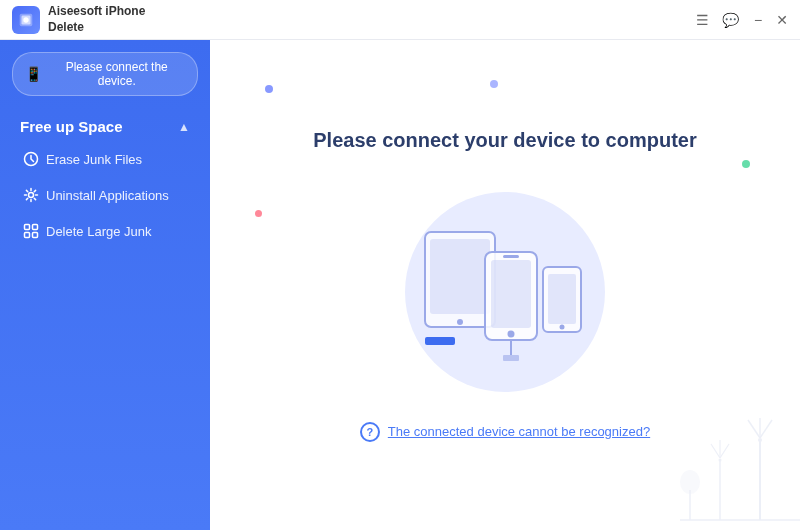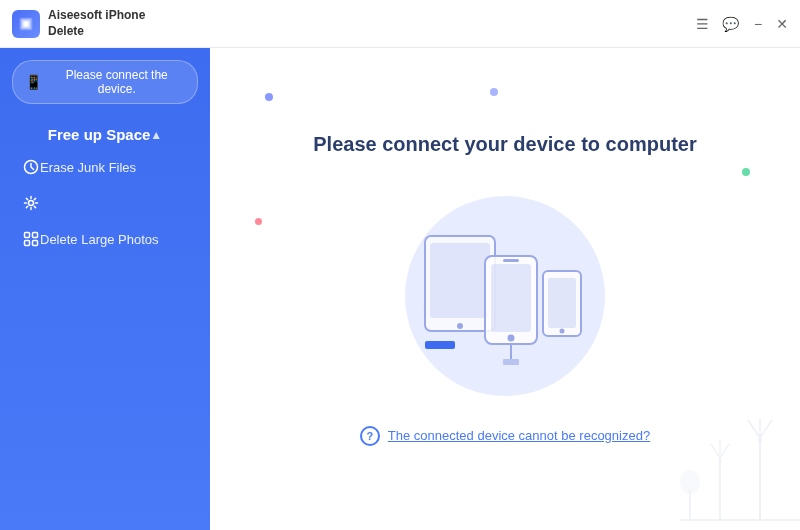--- a/index.html
+++ b/index.html
@@ -1,21 +1,21 @@
 <!DOCTYPE html>
 <html><head>
   <meta charset="utf-8">
   <style>
     * { margin: 0; padding: 0; box-sizing: border-box; }
     body { width: 800px; height: 530px; font-family: 'Segoe UI', Arial, sans-serif; background: #f0f4ff; overflow: hidden; display: flex; flex-direction: column; }
 
     
     .titlebar {
       background: white;
-      height: 48px;
+      height: 40px;
       display: flex;
       align-items: center;
       padding: 0 12px;
       border-bottom: 1px solid #e8eaf0;
       position: relative;
       flex-shrink: 0;
     }
     .titlebar-logo {
       width: 28px; height: 28px;
       background: linear-gradient(135deg, #4a6cf7, #6a8eff);
@@ -55,34 +55,34 @@
       border-radius: 20px;
       padding: 7px 12px;
       color: white;
       font-size: 12px;
       display: flex; align-items: center; gap: 6px;
       cursor: pointer;
     }
     .connect-btn-icon { font-size: 14px; }
 
     .section-header {
-      padding: 6px 10px;
-      display: flex; align-items: center; justify-content: center;
+      padding: 6px 20px;
+      display: flex; align-items: center; justify-content: space-between;
     }
     .section-title {
       color: white;
       font-size: 15px;
       font-weight: 700;
     }
     .section-chevron { color: rgba(255,255,255,0.8); font-size: 12px; }
 
     .nav-item {
       display: flex; align-items: center;
       padding: 8px 16px;
-      gap: 0;
+      gap: 6px;
       cursor: pointer;
       color: rgba(255,255,255,0.9);
       font-size: 13px;
       border-radius: 4px;
       margin: 1px 6px;
     }
     .nav-item-icon {
       width: 18px; height: 18px;
       display: flex; align-items: center; justify-content: center;
       flex-shrink: 0;
@@ -230,32 +230,33 @@
       <span>Erase Junk Files</span>
     </div>
 
     <div class="nav-item">
       <div class="nav-item-icon">
         <svg width="16" height="16" viewBox="0 0 16 16" fill="none">
           <circle cx="8" cy="8" r="2.5" stroke="white" stroke-width="1.5"></circle>
           <path d="M8 1.5v2M8 12.5v2M1.5 8h2M12.5 8h2M3.4 3.4l1.4 1.4M11.2 11.2l1.4 1.4M3.4 12.6l1.4-1.4M11.2 4.8l1.4-1.4" stroke="white" stroke-width="1.5" stroke-linecap="round"></path>
         </svg>
       </div>
+      <span>Uninstall Applications</span>
     </div>
 
     <div class="nav-item">
       <div class="nav-item-icon">
         <svg width="16" height="16" viewBox="0 0 16 16" fill="none">
           <rect x="1.5" y="1.5" width="5" height="5" rx="1" stroke="white" stroke-width="1.5"></rect>
           <rect x="9.5" y="1.5" width="5" height="5" rx="1" stroke="white" stroke-width="1.5"></rect>
           <rect x="1.5" y="9.5" width="5" height="5" rx="1" stroke="white" stroke-width="1.5"></rect>
           <rect x="9.5" y="9.5" width="5" height="5" rx="1" stroke="white" stroke-width="1.5"></rect>
         </svg>
       </div>
-      <span>Delete Large Photos</span>
+      <span>Delete Large Junk</span>
     </div>
 
 
   </div>
 
   <div class="content">
 
     <h2 class="content-title">Please connect your device to computer</h2>
 
     <div class="scatter-dot" style="left:55px; top:45px; width:8px; height:8px; background:#8899ff;"></div>

